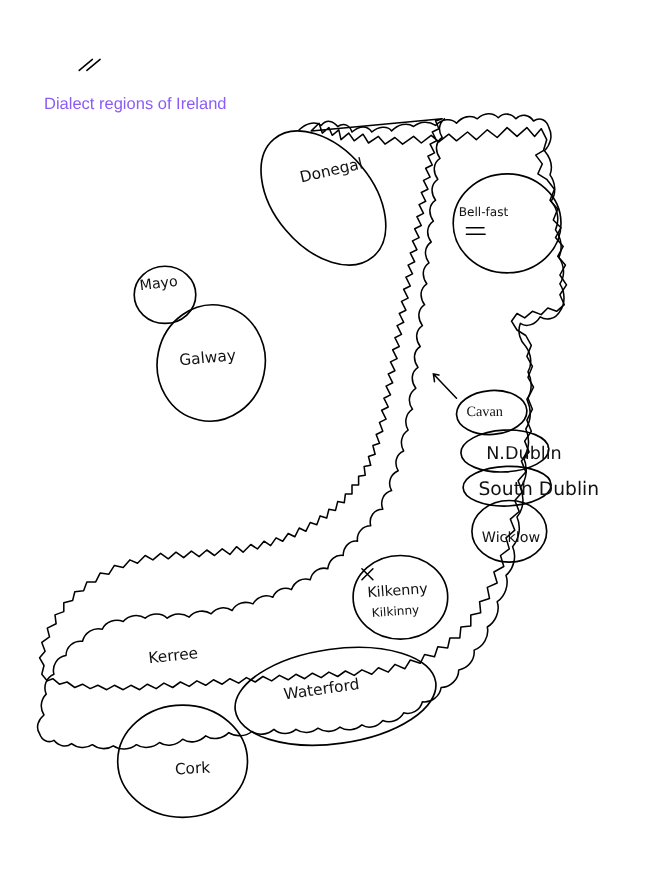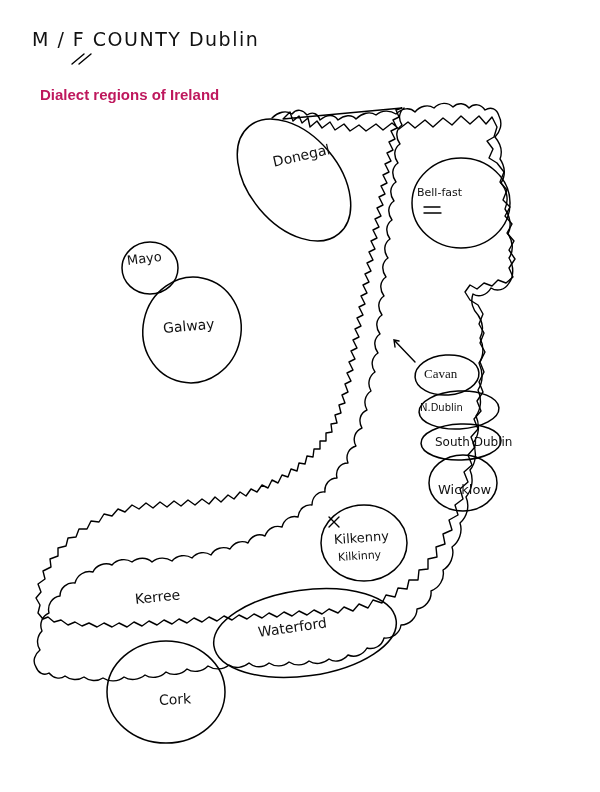--- a/index.html
+++ b/index.html
@@ -19,22 +19,22 @@
   .hand {
     position: absolute;
     font-family: "DejaVu Sans", sans-serif;
     color: #111111;
     white-space: nowrap;
     transform-origin: left center;
   }
   .title {
     position: absolute;
     font-family: "Liberation Sans", sans-serif;
-    font-weight: bold;
-    color: #be185d;
+    font-weight: normal;
+    color: #8b5cf6;
   }
   #header-scrawl {
     left: 32px;
     top: 28px;
     font-size: 19px;
     letter-spacing: 1.5px;
   }
   #header-underline {
     position: absolute;
     left: 70px;
@@ -70,35 +70,34 @@
     fill: none;
     stroke: #000000;
     stroke-width: 1.4;
     stroke-linecap: round;
   }
   .lbl-donegal   { left: 273px; top: 154px; font-size: 14px; transform: rotate(-13deg); }
   .lbl-belfast   { left: 417px; top: 186px; font-size: 11px; }
   .lbl-mayo      { left: 127px; top: 253px; font-size: 13px; transform: rotate(-7deg); }
   .lbl-galway    { left: 163px; top: 320px; font-size: 14px; transform: rotate(-5deg); }
   .lbl-cavan     { left: 424px; top: 366px; font-size: 13px; font-family: Liberation Serif, serif; }
-  .lbl-ndublin   { left: 420px; top: 402px; font-size: 10px; }
-  .lbl-sdublin   { left: 435px; top: 435px; font-size: 12px; }
+  .lbl-ndublin   { left: 442px; top: 402px; font-size: 16px; }
+  .lbl-sdublin   { left: 435px; top: 435px; font-size: 17px; }
   .lbl-wicklow   { left: 438px; top: 482px; font-size: 13px; }
   .lbl-kilkenny  { left: 334px; top: 532px; font-size: 13px; transform: rotate(-4deg); }
   .lbl-kilkenny2 { left: 338px; top: 551px; font-size: 11px; transform: rotate(-4deg); }
   .lbl-kerry     { left: 135px; top: 591px; font-size: 14px; transform: rotate(-6deg); }
   .lbl-waterford { left: 258px; top: 624px; font-size: 14px; transform: rotate(-8deg); }
   .lbl-cork      { left: 159px; top: 692px; font-size: 14px; transform: rotate(-3deg); }
 </style>
 </head>
 <body>
 
 <div id="page">
 
-  <div class="hand" id="header-scrawl">M / F   COUNTY  Dublin</div>
 
   <svg id="header-underline" viewBox="0 0 30 14">
     <path class="mark" d="M2,12 L14,2"></path>
     <path class="mark" d="M9,12 L21,2"></path>
   </svg>
 
   <div class="title" id="map-title">Dialect regions of Ireland</div>
 
   <svg class="layer" viewBox="0 0 600 792">
     <path class="coastline" d="

